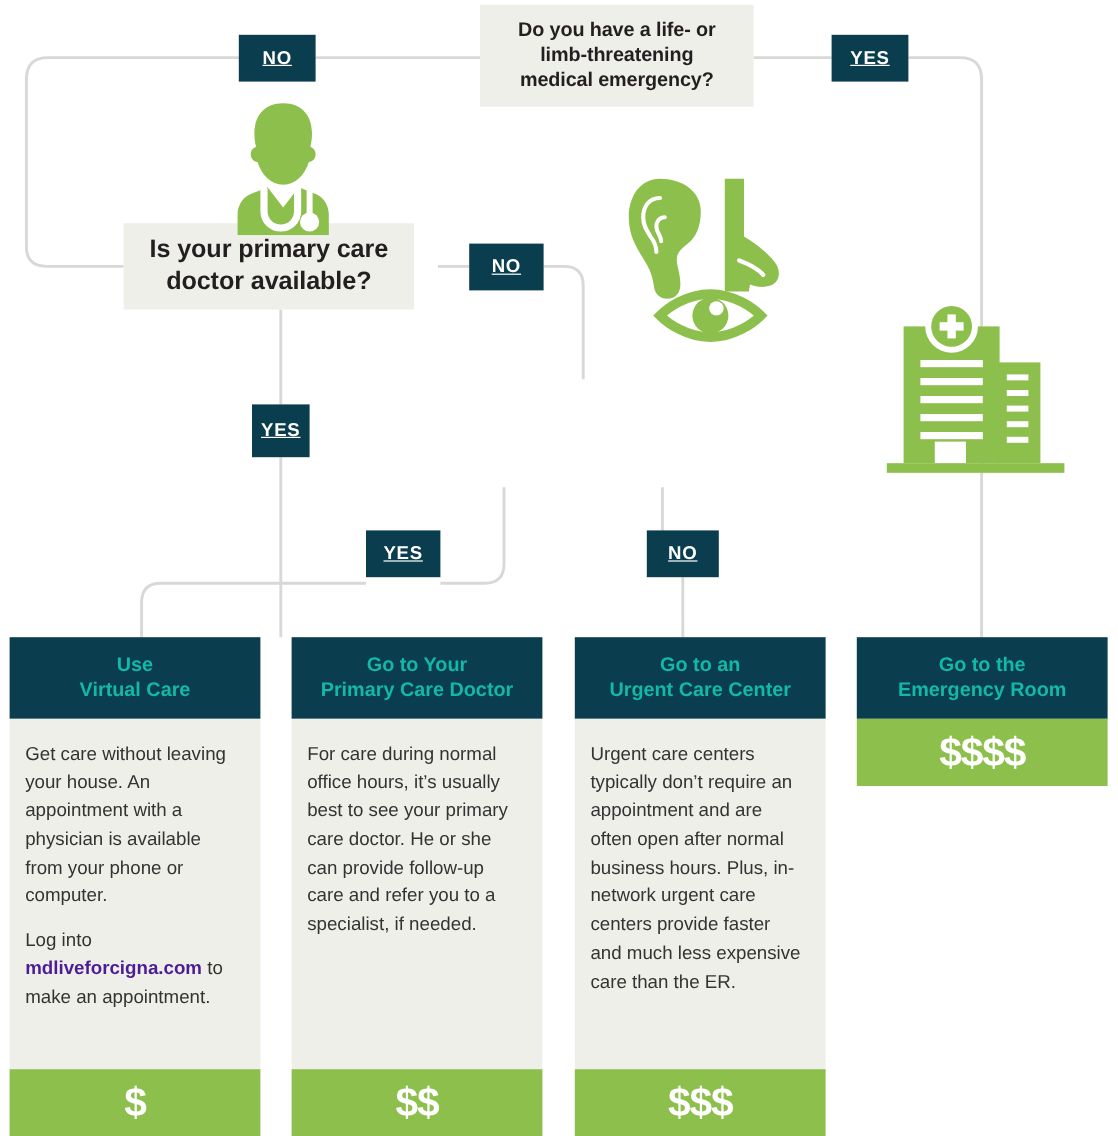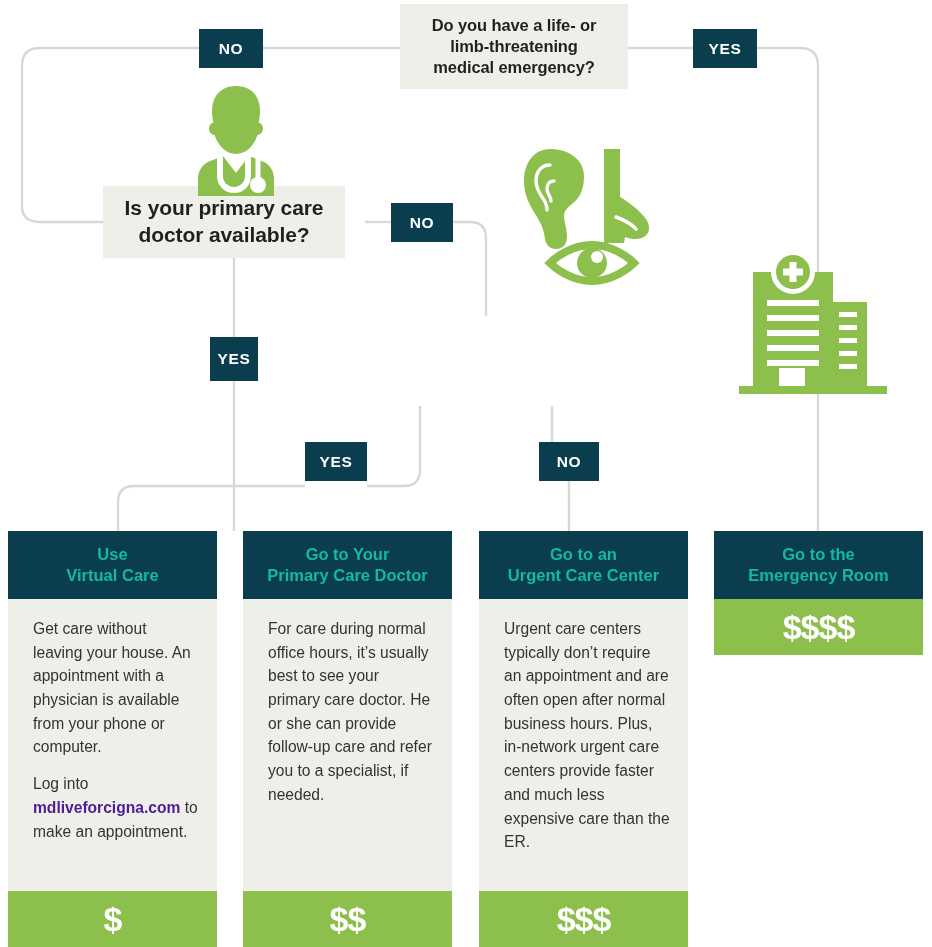--- a/index.html
+++ b/index.html
@@ -31,21 +31,21 @@
   .qnode span { display:block; padding: 0 20px; }
 
   
   .chip {
     position: absolute;
     background: #0a3d4d;
     color: #ffffff;
     font-weight: bold;
     font-size: 15.5px;
     letter-spacing: 0.6px;
-    display: flex; align-items: center; justify-content: center;
+    display: flex; align-items: center; justify-content: center; text-decoration: underline;
   }
   #chip-no-top    { left: 199px; top: 29px;  width: 64px; height: 39px; }
   #chip-yes-top   { left: 693px; top: 29px;  width: 64px; height: 39px; }
   #chip-no-pcp    { left: 391px; top: 203px; width: 62px; height: 39px; }
   #chip-yes-pcp   { left: 210px; top: 337px; width: 48px; height: 44px; }
   #chip-yes-rout  { left: 305px; top: 442px; width: 62px; height: 39px; }
   #chip-no-rout   { left: 539px; top: 442px; width: 60px; height: 39px; }
 
   
   .icon-wrap { position: absolute; }
@@ -65,21 +65,21 @@
     color: #14b8a6;
     font-weight: bold;
     font-size: 16.5px;
     line-height: 1.3;
     text-align: center;
     height: 68px;
     display: flex; align-items: center; justify-content: center;
   }
   .card-body {
     background: #efefea;
-    padding: 18px 18px 14px 25px;
+    padding: 18px 18px 14px 13px;
     height: 292px;
     color: #333333;
     font-size: 15.6px;
     line-height: 1.52;
   }
   .card-body p { margin-bottom: 13px; }
   .card-body p:last-child { margin-bottom: 0; }
   .weblink { color: #4c1d95; font-weight: bold; }
   .card-cost {
     background: #8cbf4b;

